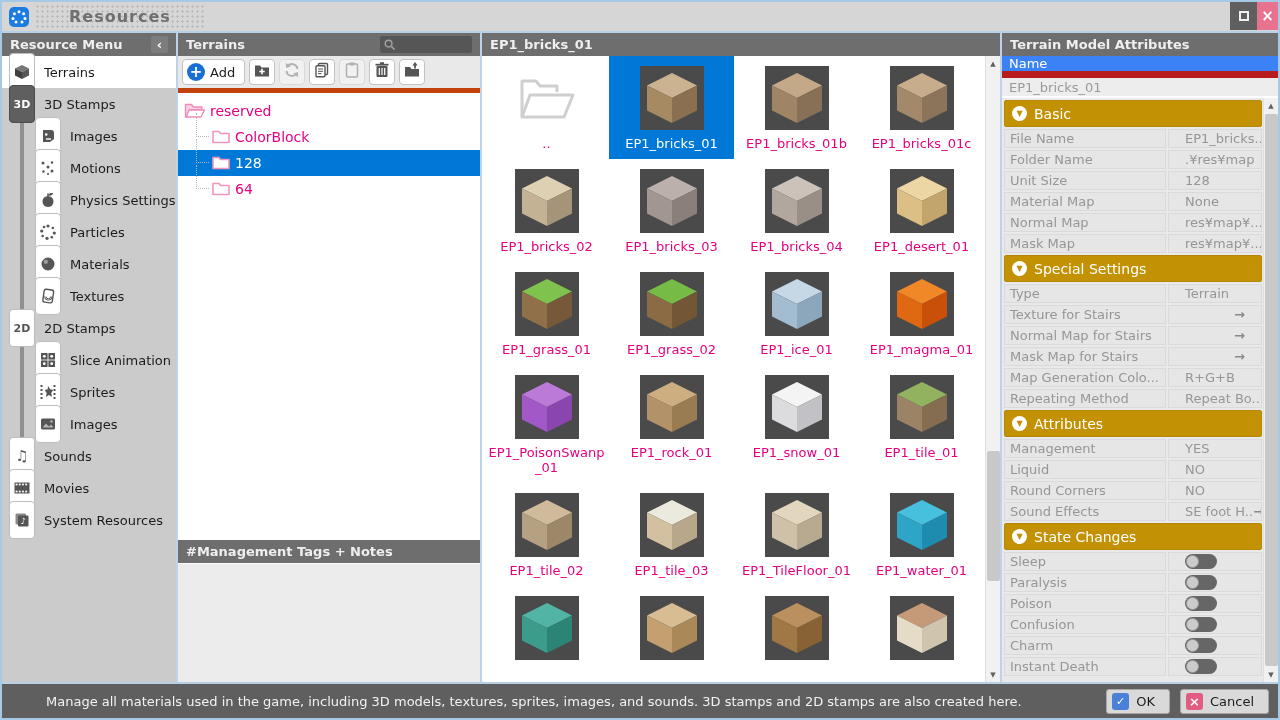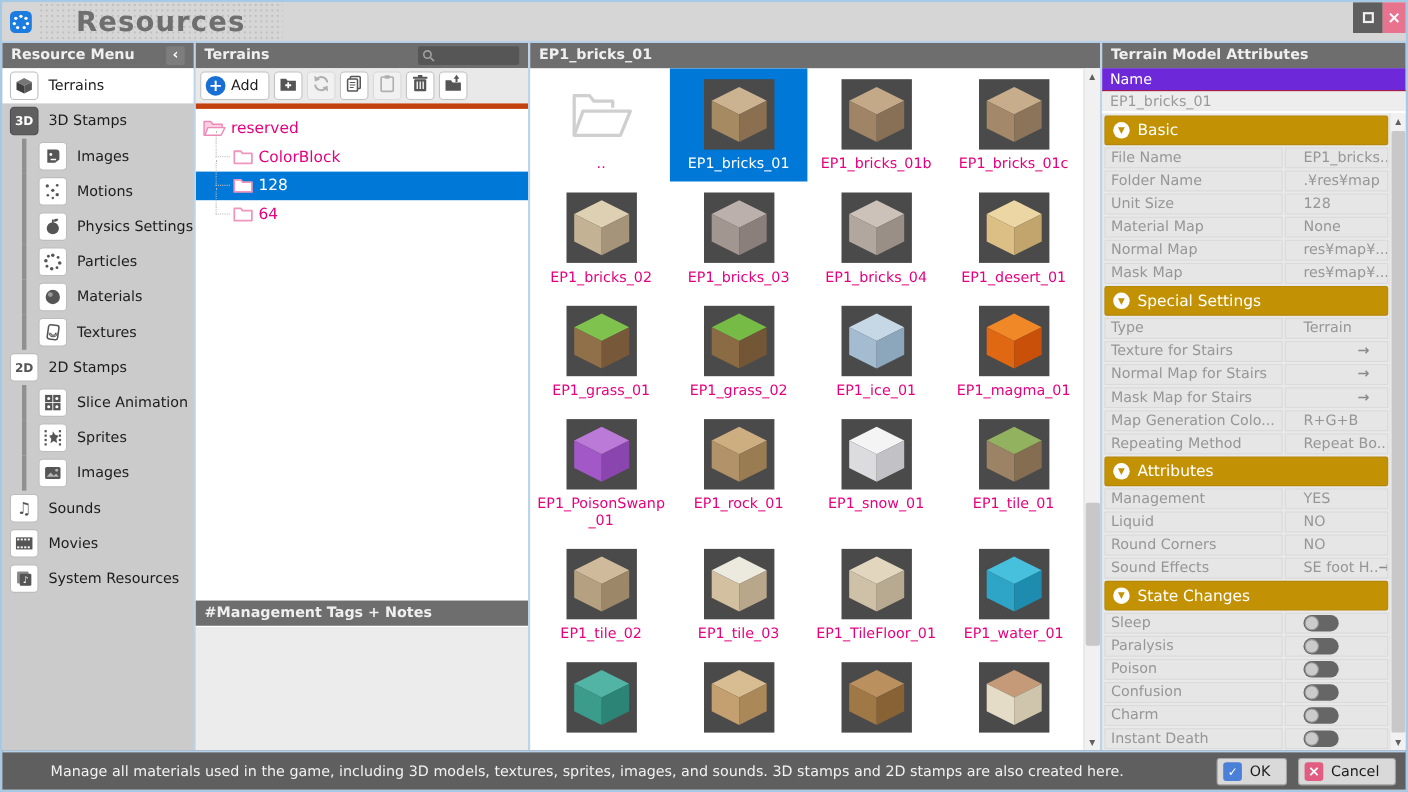--- a/index.html
+++ b/index.html
@@ -3,38 +3,38 @@
 <meta charset="utf-8">
 <style>
   html,body{margin:0;padding:0;background:#e8eef4;}
   *{box-sizing:border-box;}
   .window{width:1280px;height:720px;border:2px solid #a6c9e6;display:flex;flex-direction:column;
     background:#d6d6d6;font-family:"DejaVu Sans",sans-serif;overflow:hidden;position:relative;}
   
   .titlebar{flex:0 0 29px;display:flex;align-items:center;background:#d6d6d6;position:relative;}
   .app-icon{width:20px;height:20px;margin:0 6px 0 7px;flex:0 0 20px;}
   .title-wrap{padding:3px 34px;background:radial-gradient(#bdbdbd 1.1px, transparent 1.2px);background-size:5px 5px;}
-  .title-text{font-size:25px;font-weight:bold;color:#6f6f6f;letter-spacing:1px;}
+  .title-text{font-size:16px;font-weight:bold;color:#6f6f6f;letter-spacing:1px;}
   .win-btns{position:absolute;right:0;top:0;height:29px;display:flex;}
   .btn-max{width:27px;height:28px;background:#5f5f5f;display:flex;align-items:center;justify-content:center;}
   .btn-max span{width:10px;height:10px;border:2px solid #f0f0f0;display:block;}
   .btn-close{width:21px;height:28px;background:#e8738f;color:#fff;font-weight:bold;font-size:15px;
     display:flex;align-items:center;justify-content:center;}
   
   .main{flex:1;display:flex;background:#bcd3e8;gap:2px;border-top:2px solid #b6d0e8;overflow:hidden;}
   .hdr{flex:0 0 23px;height:23px;background:#6e6e6e;color:#efefef;font-size:13px;font-weight:bold;
     display:flex;align-items:center;padding:0 8px;white-space:nowrap;}
   
   .sidebar{width:174px;flex:0 0 174px;background:#cbcbcb;display:flex;flex-direction:column;}
   .sb-collapse{margin-left:auto;width:17px;height:17px;background:#7d7d7d;color:#fff;border-radius:2px;
     display:flex;align-items:center;justify-content:center;font-size:13px;font-weight:bold;line-height:1;}
   .sb-row{height:32px;display:flex;align-items:center;padding-left:7px;font-size:13px;color:#1c1c1c;cursor:default;}
   .sb-row.sel{background:#ffffff;}
   .sb-row.lvl1{margin-left:18px;border-left:4px solid #909090;padding-left:11px;}
-  .sb-ic{width:26px;height:26px;background:#fff;border:1px solid #bdbdbd;border-radius:4px;margin-right:9px;
+  .sb-ic{width:26px;height:38px;background:#fff;border:1px solid #bdbdbd;border-radius:4px;margin-right:9px;
     display:flex;align-items:center;justify-content:center;flex:0 0 26px;font-size:15px;color:#555;}
   .sb-ic.dark{background:#5f5f5f;border-color:#4c4c4c;color:#fff;font-weight:bold;font-size:11px;}
   .sb-ic.box2d{font-weight:bold;font-size:11px;color:#555;}
   
   .p-terrains{width:302px;flex:0 0 302px;background:#e9e9e9;display:flex;flex-direction:column;}
   .search-box{margin-left:auto;width:92px;height:17px;background:#565656;border-radius:2px;
     display:flex;align-items:center;padding:0 3px;}
   .toolbar{flex:0 0 32px;display:flex;align-items:center;padding:0 4px;gap:4px;background:#e9e9e9;}
   .add-btn{height:26px;border:1px solid #c2c2c2;border-radius:4px;background:#fff;display:flex;
     align-items:center;gap:5px;padding:0 9px 0 4px;font-size:13px;color:#1c1c1c;}
@@ -62,21 +62,21 @@
   .cell.sel{background:#0078d7;}
   .cell.sel .clabel{color:#fff;}
   
   .sbar{width:15px;flex:0 0 15px;background:#f1f1f1;border-left:1px solid #e0e0e0;display:flex;
     flex-direction:column;align-items:center;}
   .sarrow{height:15px;width:15px;display:flex;align-items:center;justify-content:center;color:#606060;font-size:7px;}
   .sthumb{width:13px;background:#c8c8c8;border-radius:2px;}
   .sbar .spacer{flex:1;}
   
   .p-attrs{width:276px;flex:0 0 276px;background:#e9e9e9;display:flex;flex-direction:column;}
-  .name-hdr{flex:0 0 21px;background:#6d28d9;color:#fff;font-size:13px;display:flex;align-items:center;padding:0 7px;border-bottom:1px solid #b91c1c;}
+  .name-hdr{flex:0 0 21px;background:#3b82f6;color:#fff;font-size:13px;display:flex;align-items:center;padding:0 7px;border-bottom:7px solid #b91c1c;}
   .name-val{flex:0 0 20px;background:#ededed;color:#9a9a9a;font-size:13px;display:flex;align-items:center;
     padding:0 7px;border-bottom:2px solid #fff;}
   .attr-scroll{flex:1;display:flex;overflow:hidden;}
   .attr-content{flex:1;padding:0 1px 0 2px;overflow:hidden;}
   .sec-hdr{height:27px;background:#c39204;color:#fff;font-size:14px;display:flex;align-items:center;gap:7px;
     padding:0 7px;margin:2px 0;border-radius:2px;border:1px solid #b5880a;}
   .chev{width:15px;height:15px;border-radius:50%;background:#fff;color:#c39204;font-size:8px;
     display:flex;align-items:center;justify-content:center;flex:0 0 15px;}
   .arow{display:flex;gap:2px;margin-bottom:2px;height:19px;font-size:13px;color:#969696;}
   .alabel{flex:1;background:#e6e6e6;border:1px solid #dadada;display:flex;align-items:center;

